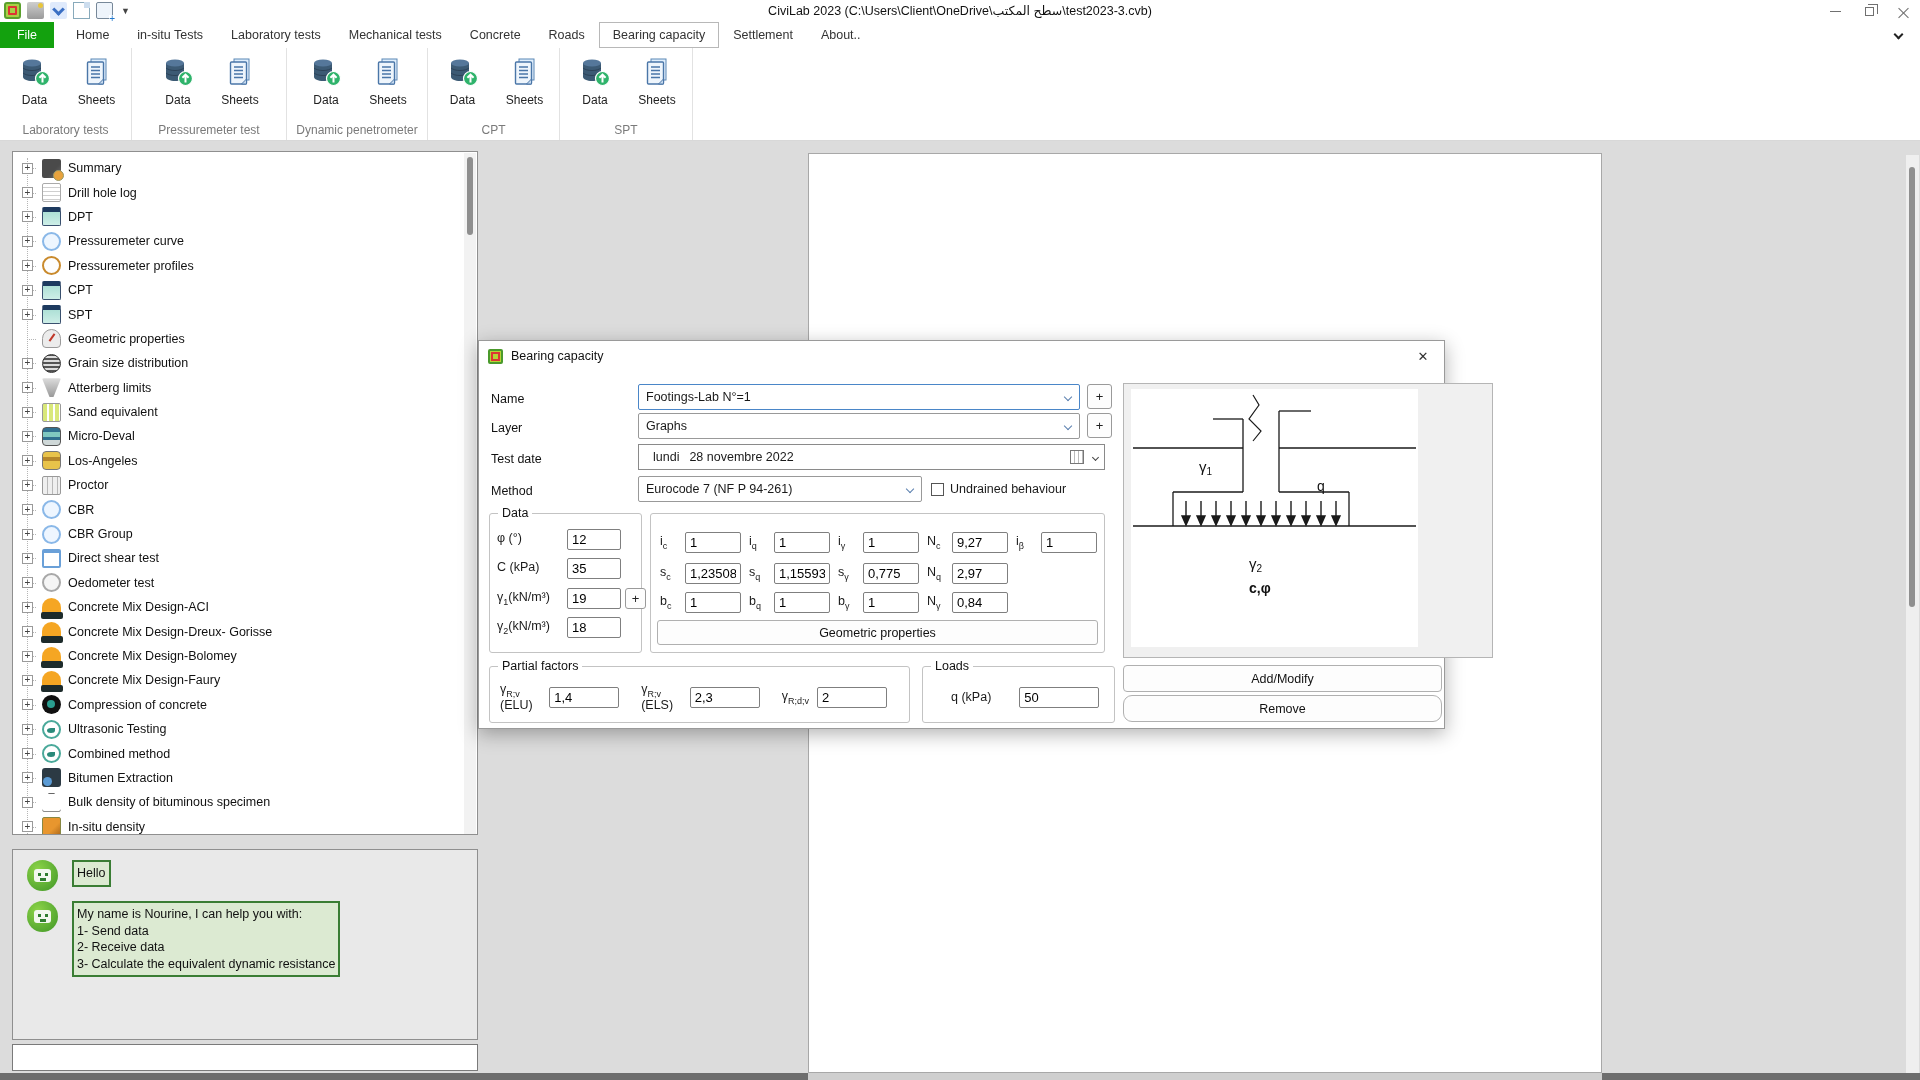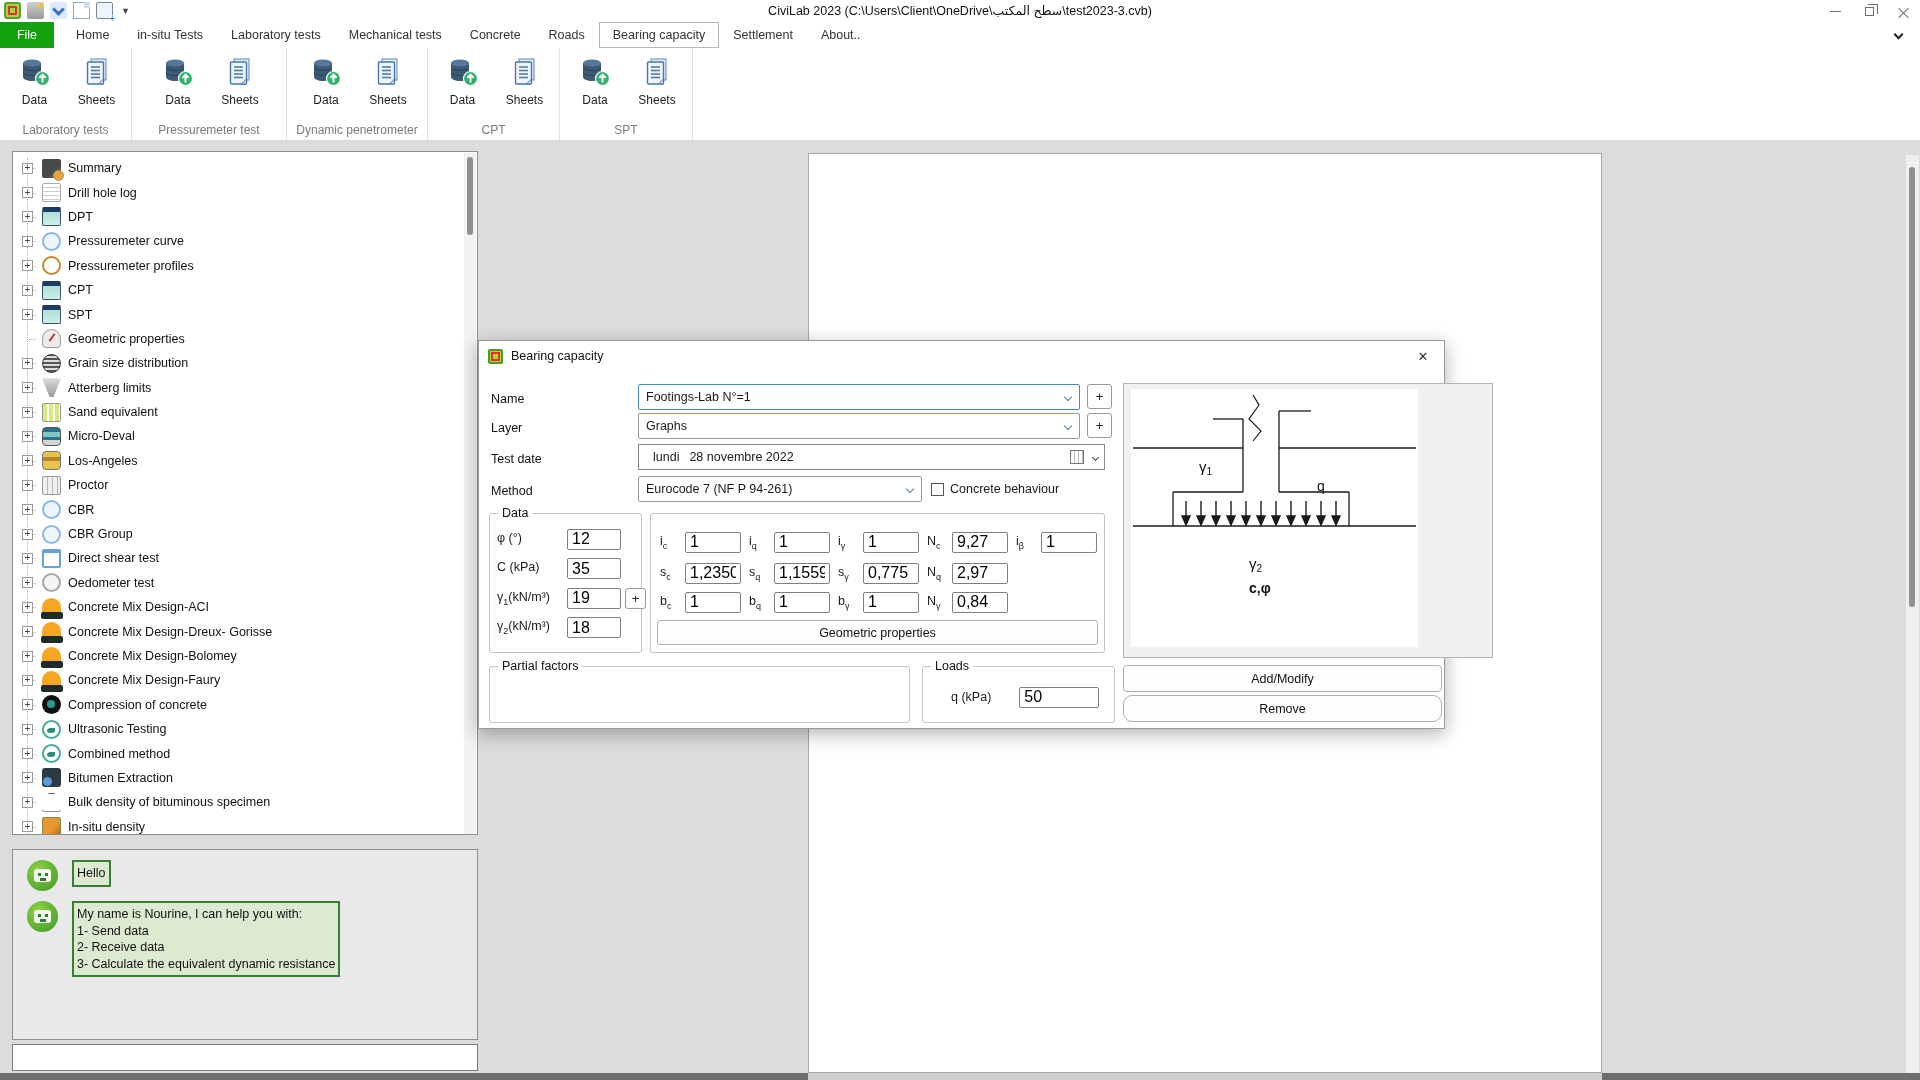--- a/index.html
+++ b/index.html
@@ -128,21 +128,21 @@
   .datefield .day { margin-left:14px; } .datefield .dval { margin-left:10px; }
   .datefield .cal { position:absolute; right:20px; top:5px; width:14px; height:14px; border:1px solid #777;
     background:repeating-linear-gradient(90deg,#fff 0 3px,#bbb 3px 4px),linear-gradient(#888 0 3px,#fff 3px); }
   .datefield .dchev { position:absolute; right:6px; top:10px; width:5px; height:5px; border:solid #444; border-width:0 1.5px 1.5px 0; transform:rotate(45deg); }
   .checkbox-row { position:absolute; display:flex; align-items:center; gap:6px; font-size:12.5px; }
   .cb { width:13px; height:13px; border:1px solid #555; background:#fff; }
   .groupbox { position:absolute; border:1px solid #c3c3c3; border-radius:3px; }
   .groupbox .legend { position:absolute; top:-8px; left:8px; background:#fff; padding:0 4px; font-size:12.5px; color:#111; }
   .dl-row { position:absolute; left:7px; display:flex; align-items:center; height:22px; }
   .dl-lab { width:70px; font-size:12.5px; }
-  .dl-input, .g-input, .pf-input { height:21px; border:1px solid #7f7f7f; border-radius:2px; font-size:16px; padding:0 4px; font-family:inherit; background:#fff; }
+  .dl-input, .g-input, .pf-input { height:21px; border:1px solid #7f7f7f; border-radius:2px; font-size:13px; padding:0 4px; font-family:inherit; background:#fff; }
   .dl-input { width:54px; }
   .dl-row .plus-btn { position:static; width:21px; height:21px; margin-left:4px; visibility:hidden; }
   .dl-row[data-plus="true"] .plus-btn { visibility:visible; }
   sub { font-size:9px; }
   .grid-row { position:absolute; left:9px; display:flex; height:22px; align-items:center; }
   .g-pair { width:89px; display:flex; align-items:center; }
   .g-lab { width:25px; font-size:12.5px; }
   .g-input { width:56px; }
   .wide-btn { position:absolute; background:#fdfdfd; border:1px solid #b0b0b0; border-radius:3px; display:flex; align-items:center; justify-content:center; font-size:12.5px; color:#111; }
   .pf-row { position:absolute; left:10px; display:flex; align-items:center; height:24px; gap:0; }
@@ -654,21 +654,21 @@
     <span class="dchev"></span>
   </div>
 
   <span class="dlg-label" style="top:143px">Method</span>
   <div class="combo" style="left:159px;top:135px;width:284px">
     <span>Eurocode 7 (NF P 94-261)</span>
     <span class="cchev"></span>
   </div>
   <div class="checkbox-row" style="left:452px;top:141px">
     <span class="cb"></span>
-    <span>Concrete behaviour</span>
+    <span>Undrained behaviour</span>
   </div>
 
   <div class="groupbox" style="left:10px;top:172px;width:153px;height:140px">
     <span class="legend">Data</span>
     <div>
 
         <div class="dl-row" style="top: 14px;">
           <span class="dl-lab"><span>φ (°)</span><sub></sub><span></span></span>
           <input class="dl-input" value="12" style="">
           <button class="mini-plus plus-btn">+</button>
@@ -768,20 +768,38 @@
           <span class="g-lab"><span>N</span><sub>γ</sub></span>
           <input class="g-input" value="0,84" style="">
         </div>
 
     </div>
     <button class="wide-btn" style="left:6px;top:106px;width:441px;height:25px">Geometric properties</button>
   </div>
 
   <div class="groupbox" style="left:10px;top:325px;width:421px;height:57px">
     <span class="legend">Partial factors</span>
+    <div class="pf-row" style="top:18px">
+
+        <div class="pf-item">
+          <span class="pf-lab"><span>γ</span><sub>R;v</sub><span> (ELU)</span></span>
+          <input class="pf-input" value="1,4" style="">
+        </div>
+
+        <div class="pf-item">
+          <span class="pf-lab"><span>γ</span><sub>R;v</sub><span> (ELS)</span></span>
+          <input class="pf-input" value="2,3" style="">
+        </div>
+
+        <div class="pf-item">
+          <span class="pf-lab"><span>γ</span><sub>R;d;v</sub><span></span></span>
+          <input class="pf-input" value="2" style="">
+        </div>
+
+    </div>
   </div>
 
   <div class="groupbox" style="left:443px;top:325px;width:193px;height:57px">
     <span class="legend">Loads</span>
     <div class="loads-row" style="left:28px;top:18px">
       <span class="pf-lab">q (kPa)</span>
       <input class="pf-input" style="margin-right: 0px; width: 80px; margin-left: 20px;" value="50">
     </div>
   </div>
 

